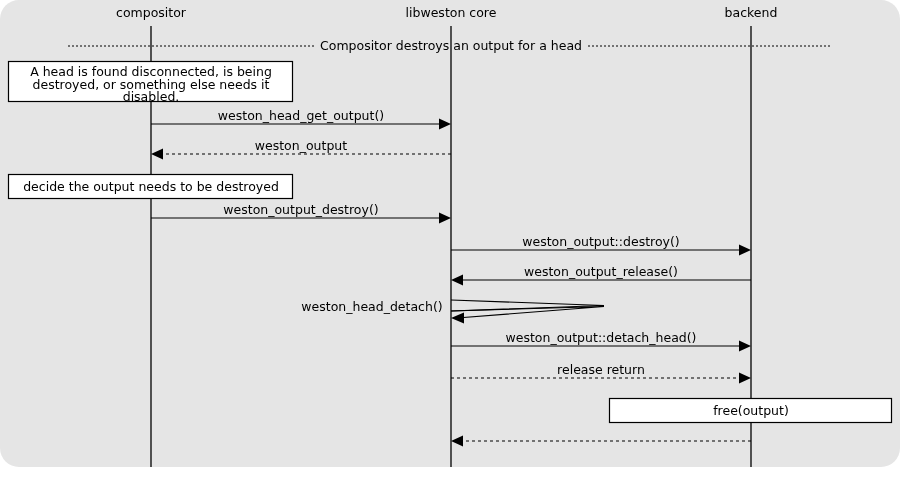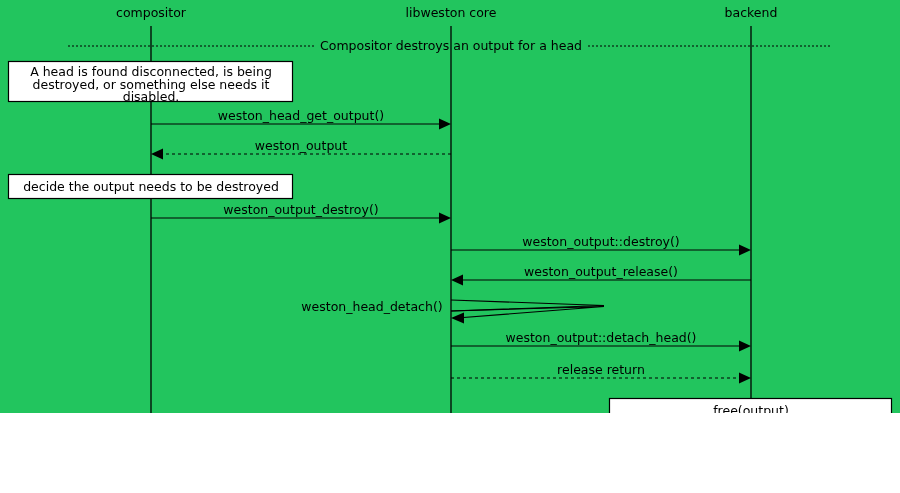--- a/index.html
+++ b/index.html
@@ -6,23 +6,24 @@
     margin: 0;
     padding: 0;
     background: #ffffff;
   }
   body {
     font-family: "DejaVu Sans", sans-serif;
   }
   #diagram-root {
     position: relative;
     width: 900px;
-    height: 413px;
-    background: #22c55e;
+    height: 467px;
+    background: #e5e5e5;
     overflow: hidden;
+    border-radius: 19px;
   }
   svg#seq-svg {
     position: absolute;
     left: 0;
     top: 0;
     width: 900px;
     height: 493px;
   }
   .lifeline-label {
     font-family: "DejaVu Sans", sans-serif;

